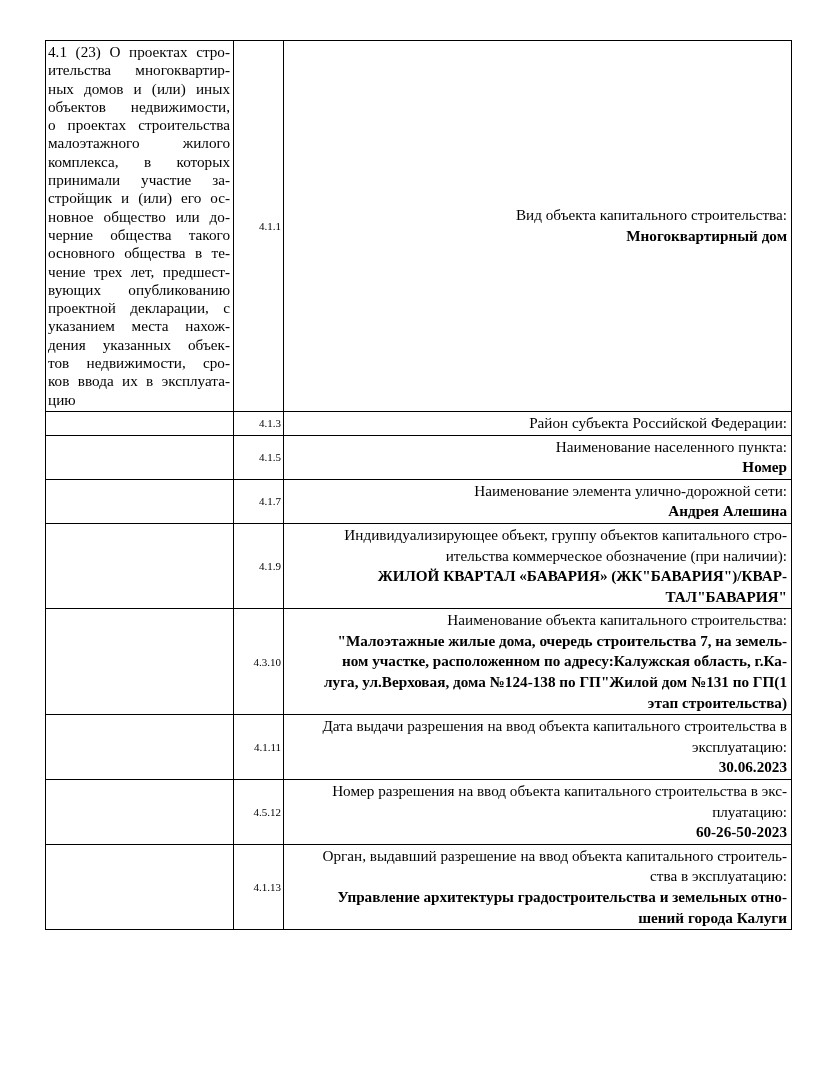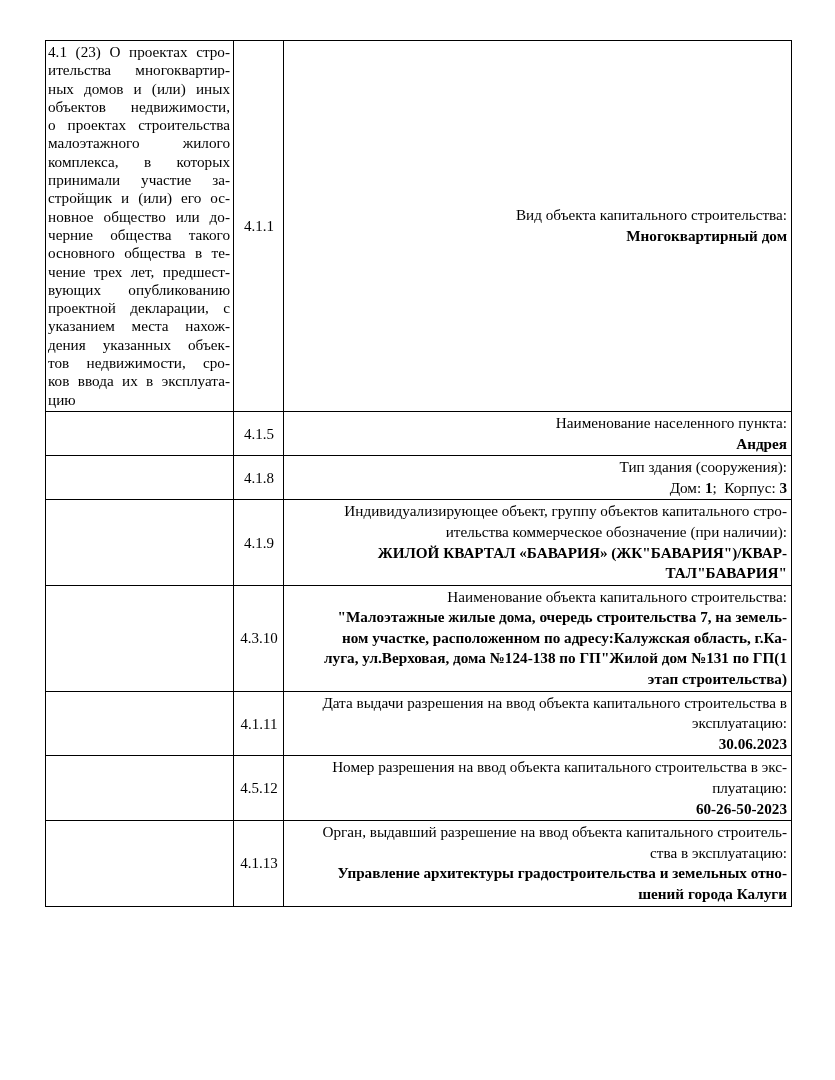--- a/index.html
+++ b/index.html
@@ -34,25 +34,25 @@
     font-size: 15.2px;
     line-height: 18.3px;
     padding: 2px 3px 2px 2px;
     vertical-align: top;
     white-space: pre-wrap;
     text-align: justify;
     text-align-last: justify;
   }
   td.col-num {
     width: 50px;
-    font-size: 15px;
+    font-size: 11px;
     line-height: 20px;
     padding: 1px 2px 1px 3px;
     vertical-align: middle;
-    text-align: center;
+    text-align: right;
     margin-left: 12px;
   }
   td.col-content {
     width: 508px;
     font-size: 15.2px;
     line-height: 20.6px;
     padding: 1px 4px 1px 3px;
     vertical-align: middle;
     white-space: pre-wrap;
     text-align: right;
@@ -91,29 +91,34 @@
 дения указанных объек-
 тов недвижимости, сро-
 ков ввода их в эксплуата-
 цию</td>
           <td class="col-num">4.1.1</td>
           <td class="col-content"><span class="part">Вид объекта капитального строительства:
 </span><span class="part b">Многоквартирный дом</span></td>
         </tr>
         <tr>
           <td class="col-desc"></td>
-          <td class="col-num">4.1.5</td>
-          <td class="col-content"><span class="part">Наименование населенного пункта:
-</span><span class="part b">Андрея</span></td>
+          <td class="col-num">4.1.3</td>
+          <td class="col-content"><span class="part">Район субъекта Российской Федерации:</span></td>
         </tr>
         <tr>
           <td class="col-desc"></td>
-          <td class="col-num">4.1.8</td>
-          <td class="col-content"><span class="part">Тип здания (сооружения):
-</span><span class="part">Дом: </span><span class="part b">1</span><span class="part">;  Корпус: </span><span class="part b">3</span></td>
+          <td class="col-num">4.1.5</td>
+          <td class="col-content"><span class="part">Наименование населенного пункта:
+</span><span class="part b">Номер</span></td>
+        </tr>
+        <tr>
+          <td class="col-desc"></td>
+          <td class="col-num">4.1.7</td>
+          <td class="col-content"><span class="part">Наименование элемента улично-дорожной сети:
+</span><span class="part b">Андрея Алешина</span></td>
         </tr>
         <tr>
           <td class="col-desc"></td>
           <td class="col-num">4.1.9</td>
           <td class="col-content"><span class="part">Индивидуализирующее объект, группу объектов капитального стро-
 ительства коммерческое обозначение (при наличии):
 </span><span class="part b">ЖИЛОЙ КВАРТАЛ «БАВАРИЯ» (ЖК"БАВАРИЯ")/КВАР-
 ТАЛ"БАВАРИЯ"</span></td>
         </tr>
         <tr>

